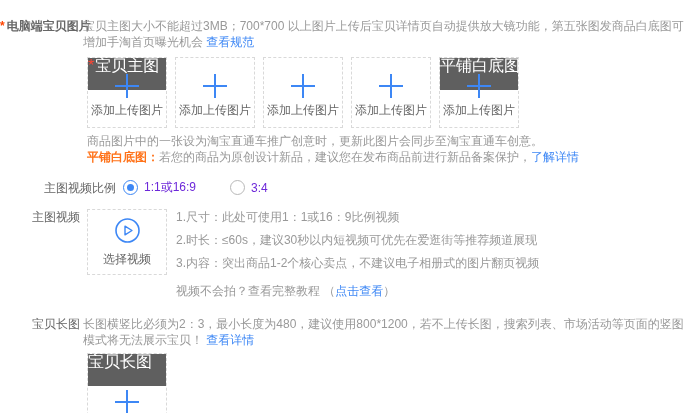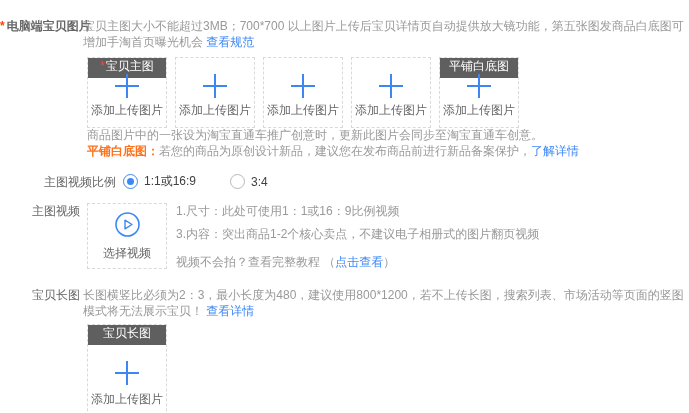--- a/index.html
+++ b/index.html
@@ -8,40 +8,40 @@
   .label-col{width:80px;flex:0 0 80px;text-align:right;color:#666;line-height:16px;white-space:nowrap;}
   .label-col .req{color:#ff4400;margin-right:2px;}
   .content-col{margin-left:3px;line-height:16px;}
   a.link{color:#3d87f5;text-decoration:none;cursor:pointer;}
   .top-row{padding-top:18px;}
   .top-row .label-col{font-weight:bold;}
   
   .boxes-row{margin-left:87px;margin-top:7px;display:flex;}
   .upload-box{position:relative;width:80px;height:71px;border:1px dashed #d9d9d9;margin-right:8px;background:#fff;
     display:flex;flex-direction:column;align-items:center;justify-content:flex-end;cursor:pointer;box-sizing:border-box;}
-  .box-badge{position:absolute;top:0;left:0;right:0;height:20px;line-height:16px;background:#5f5f5f;color:#fff;
-    text-align:center;font-size:12px;white-space:nowrap;}
+  .box-badge{position:absolute;top:0;left:0;right:0;height:32px;line-height:16px;background:#5f5f5f;color:#fff;
+    font-size:16px;white-space:nowrap;}
   .box-badge .req{color:#ff4433;margin-right:1px;}
   .plus{position:relative;width:24px;height:24px;margin-bottom:6px;}
   .plus::before{content:"";position:absolute;left:0;top:11px;width:24px;height:2px;background:#3d87f5;}
   .plus::after{content:"";position:absolute;left:11px;top:0;width:2px;height:24px;background:#3d87f5;}
   .upload-text{color:#666;margin-bottom:8px;white-space:nowrap;}
   
-  .note1{margin-left:87px;line-height:15px;font-family:Liberation Serif, serif;}
+  .note1{margin-left:87px;margin-top:6px;line-height:15px;font-family:Liberation Serif, serif;}
   .note2{margin-left:87px;margin-top:1px;line-height:15px;}
   .warn{color:#ff7219;font-weight:bold;}
   
   .ratio-row{margin-top:14px;align-items:center;padding-left:36px;}
   .radio-group{display:flex;align-items:center;margin-left:7px;}
   .radio-option{display:flex;align-items:center;margin-right:34px;cursor:pointer;}
   .radio-circle{width:13px;height:13px;border-radius:50%;border:1px solid #b8b8b8;background:#fff;margin-right:6px;
     display:flex;align-items:center;justify-content:center;box-sizing:content-box;}
   .radio-option.selected .radio-circle{border-color:#3d87f5;}
   .radio-option.selected .radio-circle::after{content:"";width:7px;height:7px;border-radius:50%;background:#3d87f5;}
-  .radio-label{color:#404040;text-align:right;}
+  .radio-label{color:#6d28d9;text-align:right;}
   
   .video-row{margin-top:13px;}
   .video-box{width:80px;height:66px;border:1px dashed #d9d9d9;margin-left:7px;display:flex;flex-direction:column;
     align-items:center;justify-content:center;cursor:pointer;box-sizing:border-box;flex:0 0 80px;font-family:Liberation Mono, monospace;}
   .video-box .play{margin-bottom:7px;}
   .video-select-text{color:#666;}
   .video-tips{margin-left:9px;line-height:16px;}
   .video-tips .tip{margin-bottom:7px;}
   .video-help{margin-top:12px;}
   
@@ -114,20 +114,21 @@
   <div class="label-col">主图视频</div>
   <div class="video-box">
     <svg class="play" width="27" height="27" viewBox="0 0 27 27">
       <circle cx="13.5" cy="13.5" r="11.5" fill="none" stroke="#3d87f5" stroke-width="1.6"></circle>
       <path d="M11 9.2 L18 13.5 L11 17.8 Z" fill="none" stroke="#3d87f5" stroke-width="1.4" stroke-linejoin="round"></path>
     </svg>
     <div class="video-select-text">选择视频</div>
   </div>
   <div class="video-tips">
     <div class="tip">1.尺寸：此处可使用1：1或16：9比例视频</div>
+    <div class="tip">2.时长：≤60s，建议30秒以内短视频可优先在爱逛街等推荐频道展现</div>
     <div class="tip">3.内容：突出商品1-2个核心卖点，不建议电子相册式的图片翻页视频</div>
     <div class="video-help">
       <span>视频不会拍？查看完整教程</span>
       <span>（</span><a class="link">点击查看</a><span>）</span>
     </div>
   </div>
 </div>
 
 <div class="row long-row">
   <div class="label-col">宝贝长图</div>

